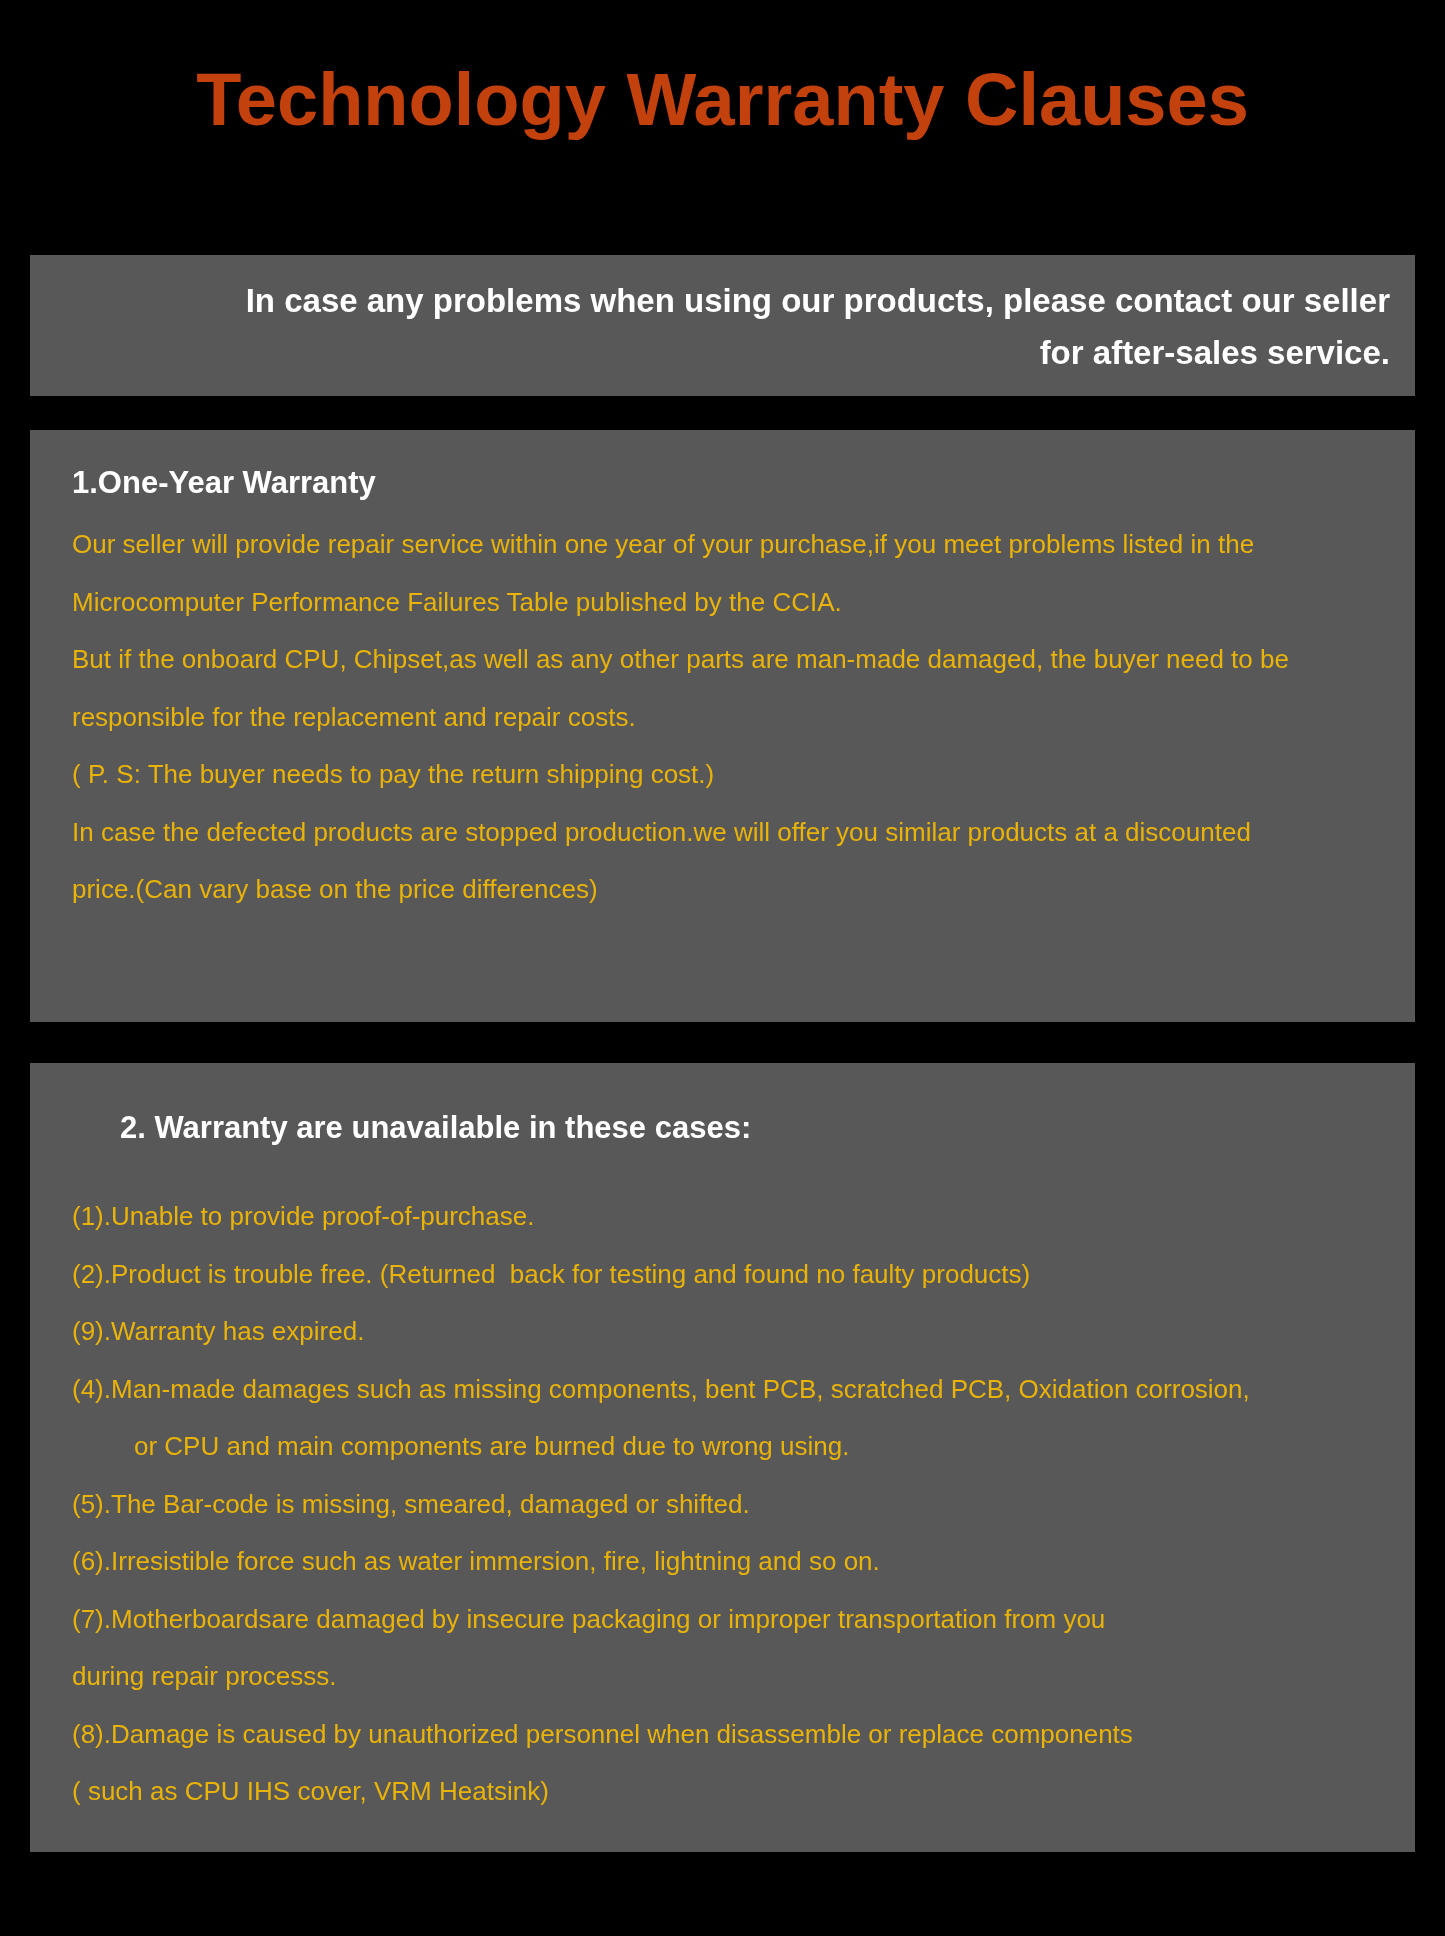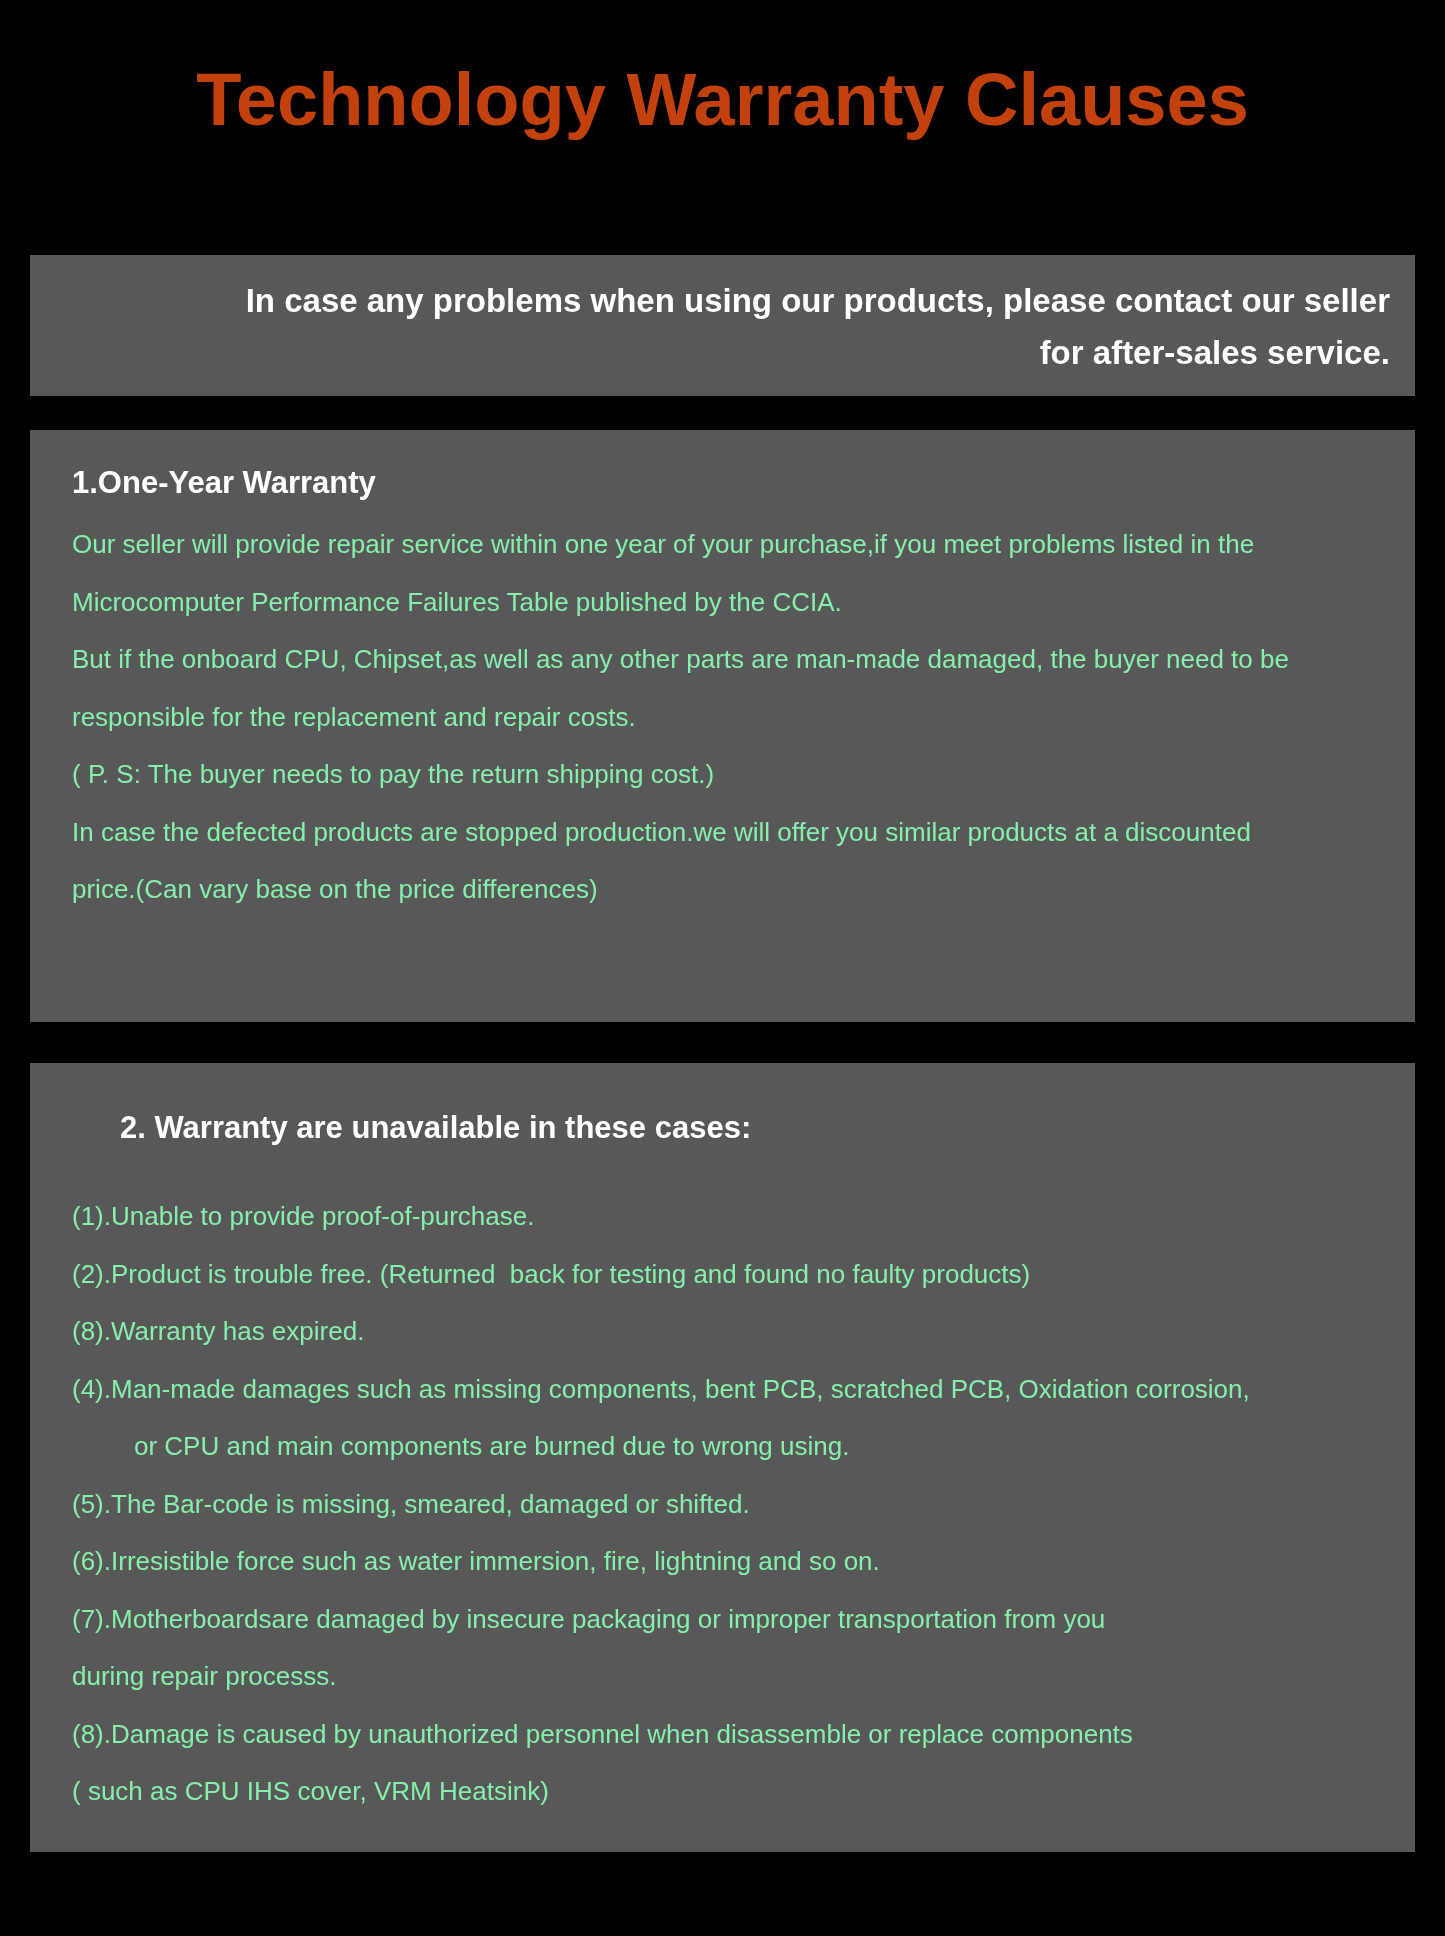--- a/index.html
+++ b/index.html
@@ -71,21 +71,21 @@
   }
   .hdr3 {
     margin-bottom: 30px;
     margin-left: 48px;
   }
   .line {
     font-size: 26px;
     font-weight: normal;
     line-height: 57.5px;
     white-space: pre;
-    color: #86efac;
+    color: #eab308;
   }
   .indent {
     padding-left: 62px;
   }
 </style>
 </head>
 <body>
 
 <div class="page">
 
@@ -104,21 +104,21 @@
     <div class="line">responsible for the replacement and repair costs.</div>
     <div class="line">( P. S: The buyer needs to pay the return shipping cost.)</div>
     <div class="line">In case the defected products are stopped production.we will offer you similar products at a discounted</div>
     <div class="line">price.(Can vary base on the price differences)</div>
   </section>
 
   <section class="panel panel3">
     <div class="hdr hdr3">2. Warranty are unavailable in these cases:</div>
     <div class="line">(1).Unable to provide proof-of-purchase.</div>
     <div class="line">(2).Product is trouble free. (Returned  back for testing and found no faulty products)</div>
-    <div class="line">(8).Warranty has expired.</div>
+    <div class="line">(9).Warranty has expired.</div>
     <div class="line">(4).Man-made damages such as missing components, bent PCB, scratched PCB, Oxidation corrosion,</div>
     <div class="line indent">or CPU and main components are burned due to wrong using.</div>
     <div class="line">(5).The Bar-code is missing, smeared, damaged or shifted.</div>
     <div class="line">(6).Irresistible force such as water immersion, fire, lightning and so on.</div>
     <div class="line">(7).Motherboardsare damaged by insecure packaging or improper transportation from you</div>
     <div class="line">during repair processs.</div>
     <div class="line">(8).Damage is caused by unauthorized personnel when disassemble or replace components</div>
     <div class="line">( such as CPU IHS cover, VRM Heatsink)</div>
   </section>
 

